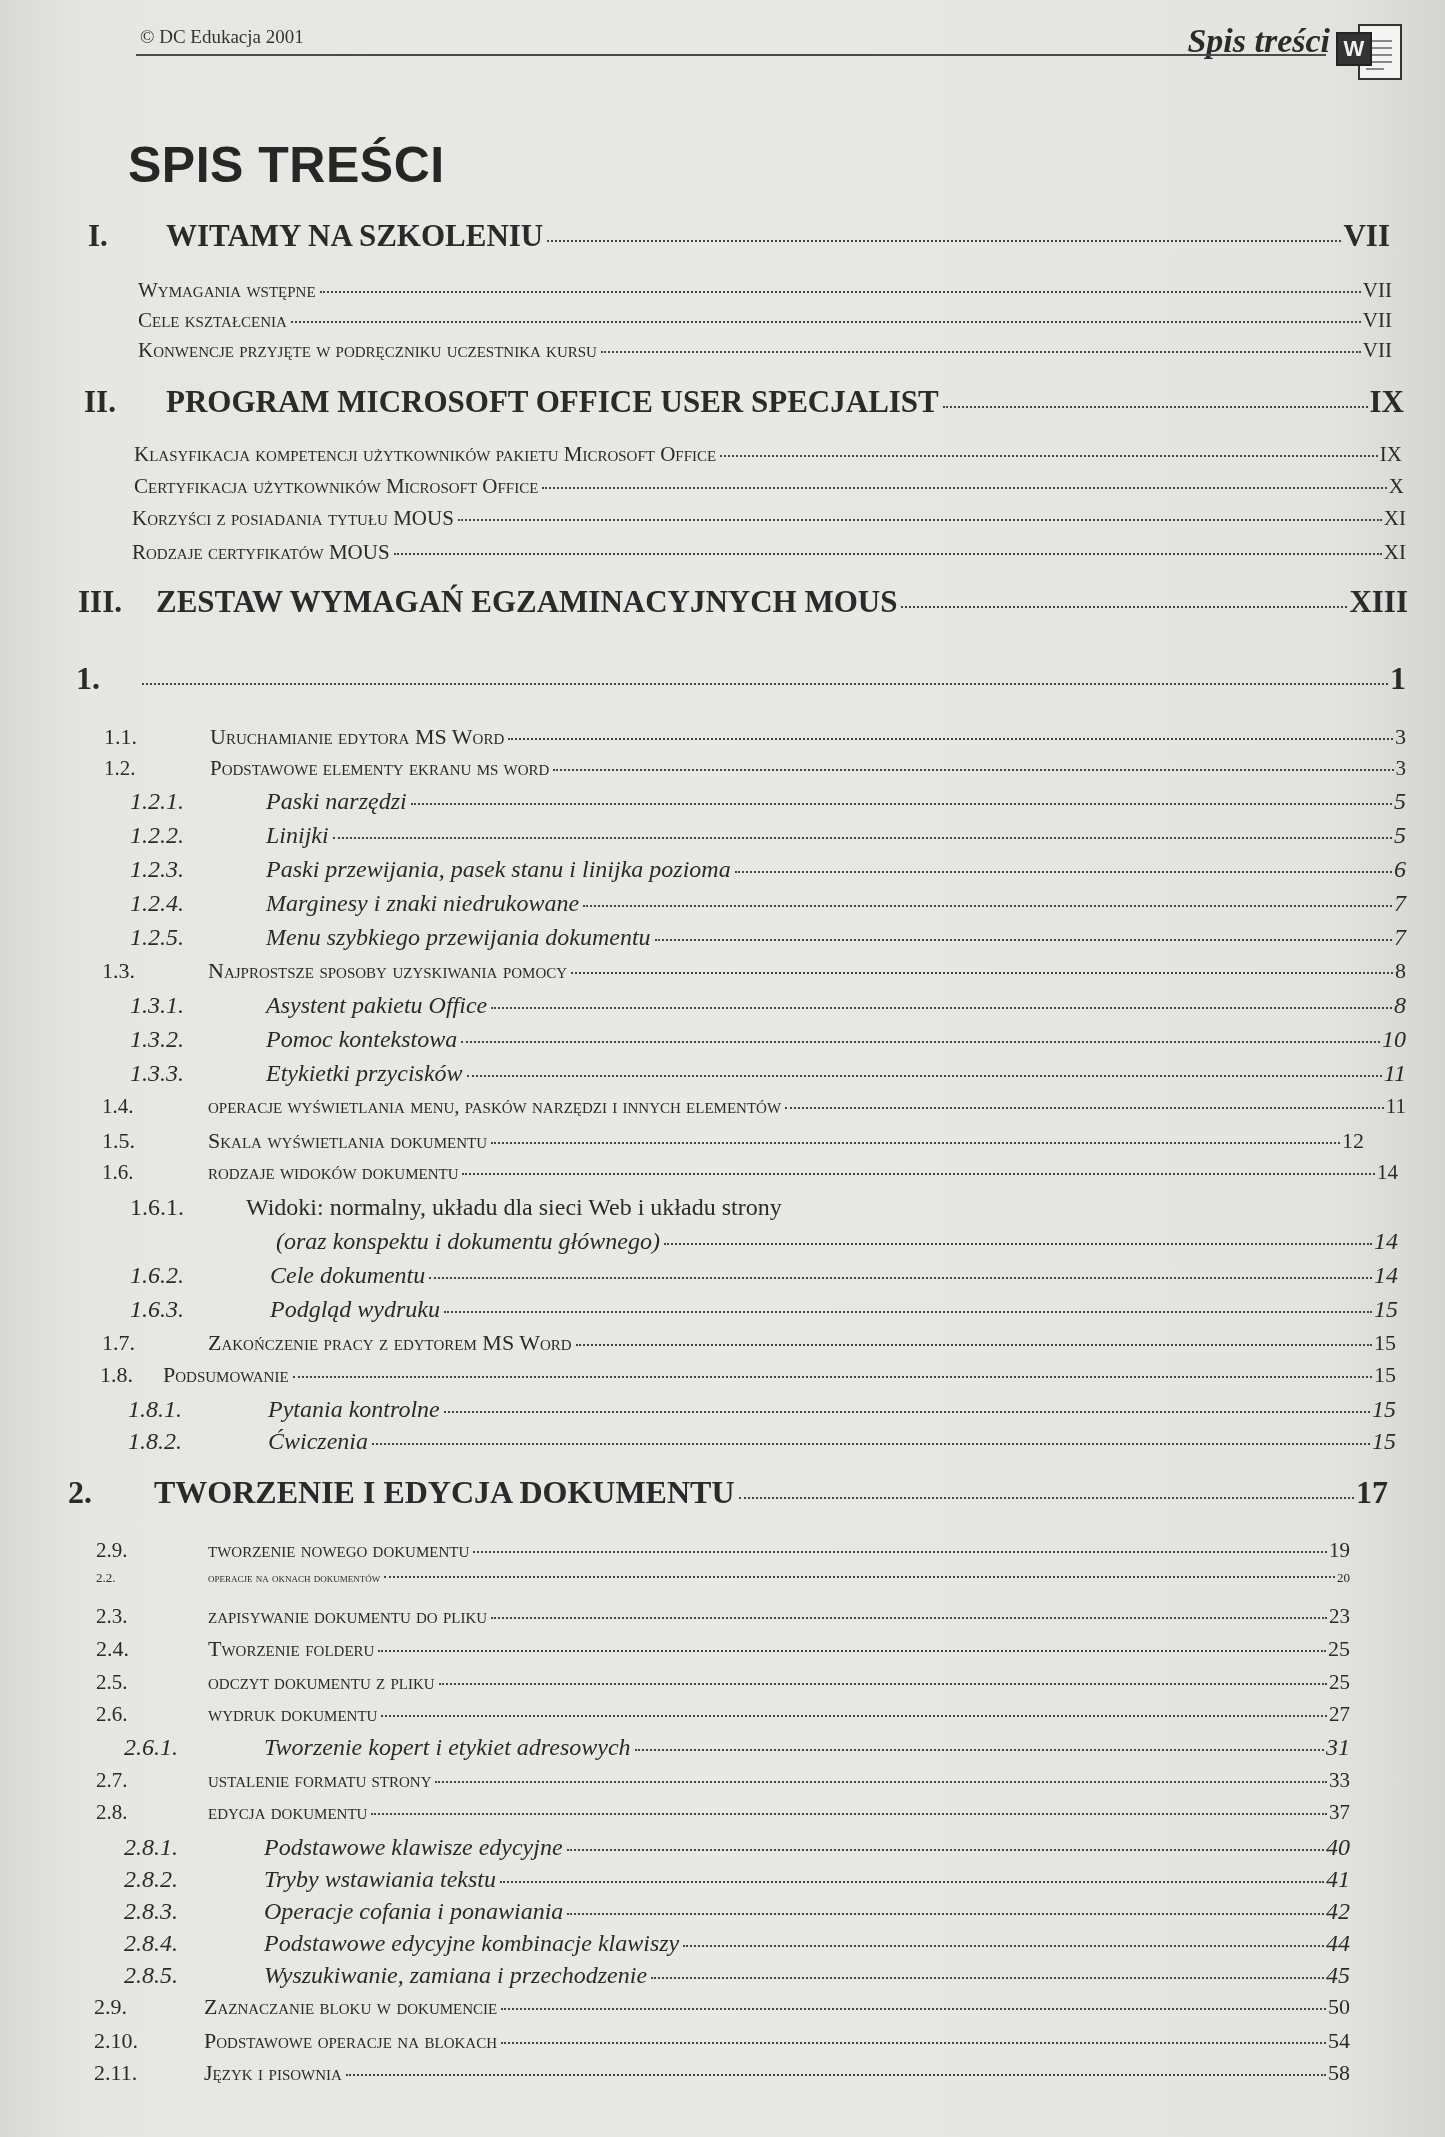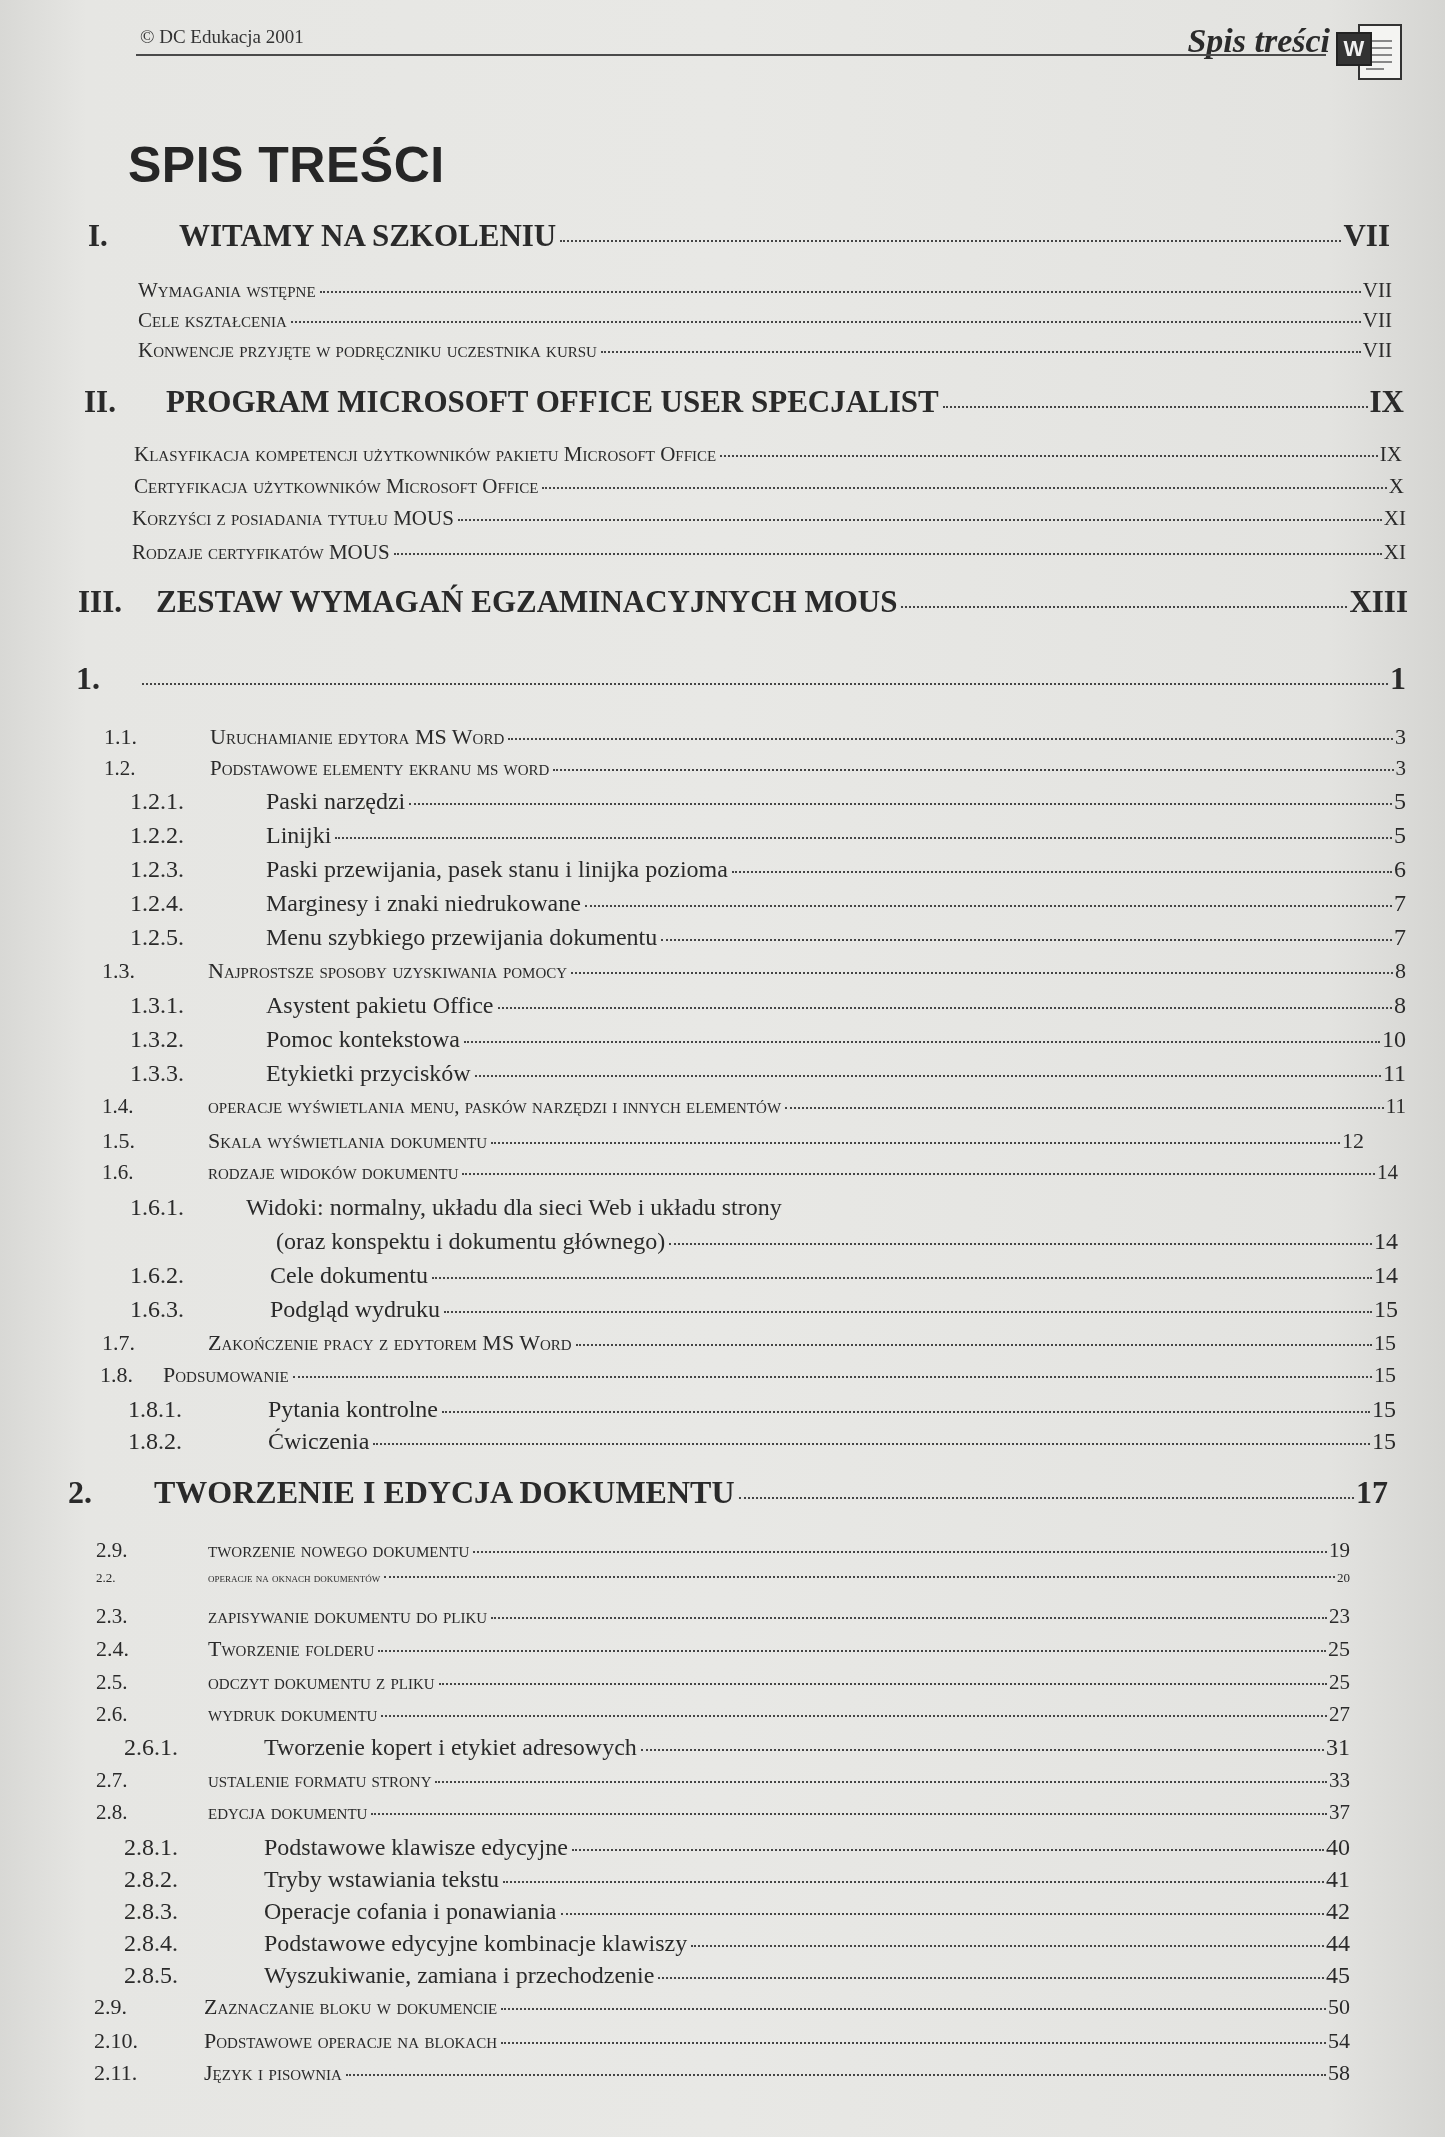--- a/index.html
+++ b/index.html
@@ -75,21 +75,21 @@
     }
     .entry .page-num { display: inline-block; }
     .sc { font-variant: small-caps; }
     .lvl-roman { font-weight: bold; font-size: 31px; }
     .lvl-roman .num { width: 58px; }
     .lvl-chapter { font-weight: bold; font-size: 32px; }
     .lvl-chapter .num { width: 62px; }
     .lvl-intro { font-size: 21px; }
     .lvl-sec { font-size: 22px; justify-content: center; }
     .lvl-sec .num { width: 82px; }
-    .lvl-sub { font-size: 24px; }
+    .lvl-sub { font-size: 24px; font-style: italic; }
     .lvl-sub .num { width: 112px; }
     .wrap-line {
       position: absolute; font-size: 24px; white-space: nowrap;
     }
   </style>
 </head>
 <body>
 
 <div class="page">
 
@@ -108,21 +108,21 @@
       <div class="w">W</div>
     </div>
   </div>
 
   <div class="title">SPIS TREŚCI</div>
 
   <div class="toc">
 
     <div class="entry lvl-roman" style="left:88px;top:218px;width:1302px">
       <span class="num">I.</span>
-      <span class="label" style="margin-left:33px">WITAMY NA SZKOLENIU</span>
+      <span class="label" style="margin-left:20px">WITAMY NA SZKOLENIU</span>
       <span class="dots"></span>
       <span class="page-num">VII</span>
     </div>
     <div class="entry lvl-intro sc" style="left:114px;top:278px;width:1278px">
       <span class="label">Wymagania wstępne</span>
       <span class="dots"></span>
       <span class="page-num">VII</span>
     </div>
     <div class="entry lvl-intro sc" style="left:114px;top:308px;width:1278px">
       <span class="label">Cele kształcenia</span>

